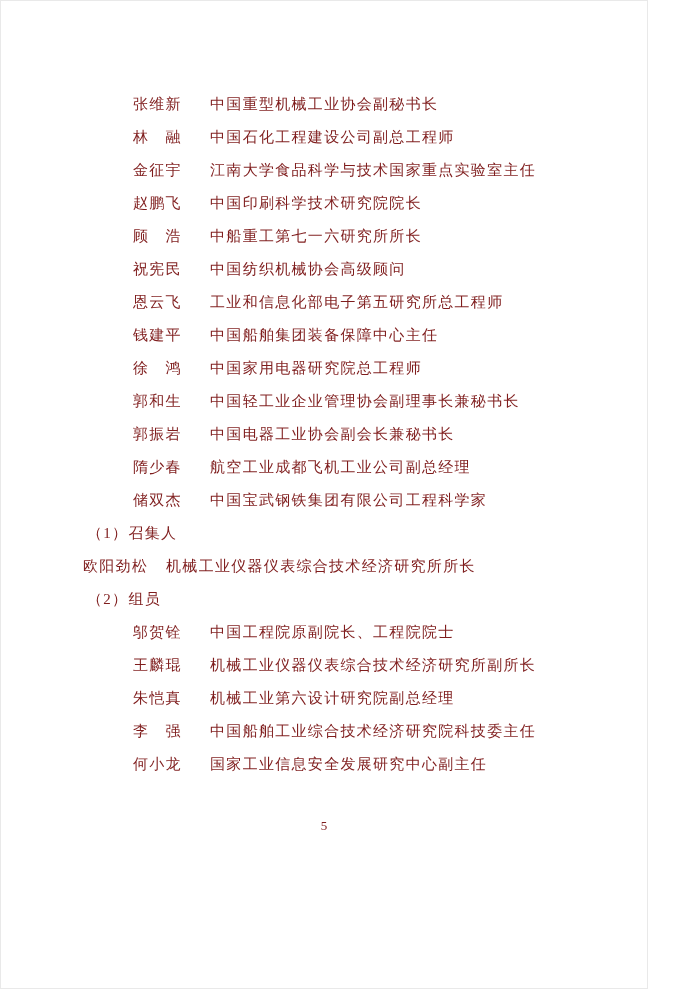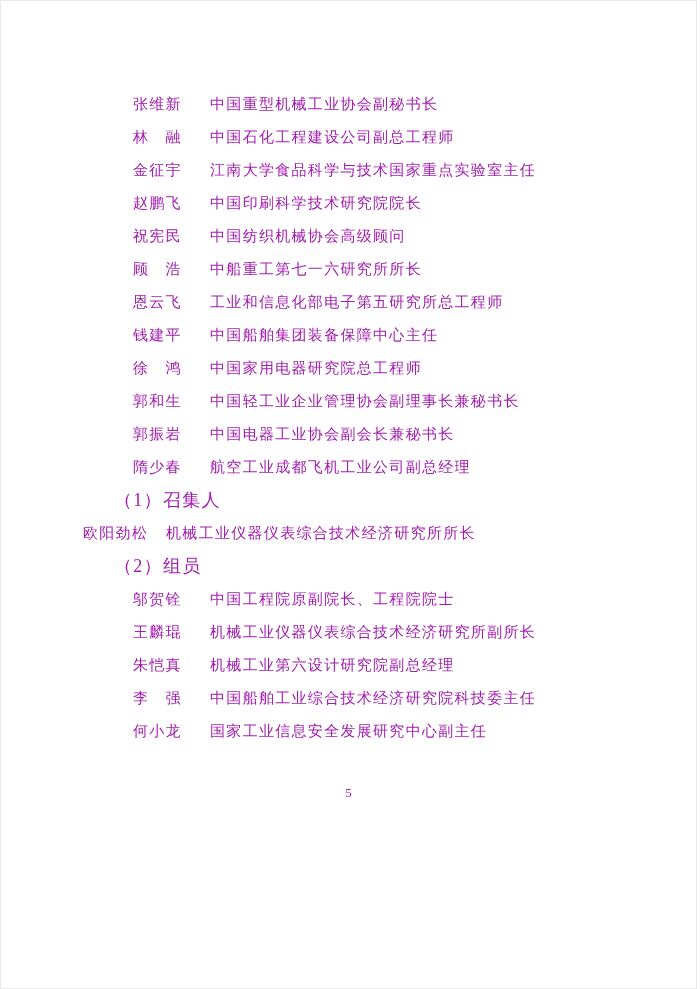--- a/index.html
+++ b/index.html
@@ -2,27 +2,27 @@
 <html><head>
 <meta charset="utf-8">
 <style>
   html, body {
     margin: 0;
     padding: 0;
     background: #ffffff;
   }
   .page {
     position: relative;
-    width: 697px;
+    width: 648px;
     height: 989px;
     background: #ffffff;
     box-shadow: inset 0 0 0 1px #e9e9e9;
     overflow: hidden;
     font-family: "Liberation Serif", "DejaVu Serif", serif;
-    color: #a21caf;
+    color: #7f1d1d;
   }
   .content {
     padding-top: 88px;
   }
   .row {
     height: 33px;
     line-height: 33px;
     padding-left: 133px;
     font-size: 15px;
     letter-spacing: 1.3px;
@@ -43,22 +43,22 @@
     height: 33px;
     line-height: 33px;
     padding-left: 144px;
     font-size: 16px;
     letter-spacing: 1.6px;
     white-space: nowrap;
   }
   .sub-row {
     height: 33px;
     line-height: 33px;
-    padding-left: 114px;
-    font-size: 18px;
+    padding-left: 87px;
+    font-size: 15px;
     letter-spacing: 1.3px;
     white-space: nowrap;
   }
   .page-footer {
     margin-top: 28px;
     height: 33px;
     line-height: 33px;
     text-align: center;
     font-size: 13px;
     letter-spacing: 0;
@@ -86,27 +86,27 @@
           <span class="name">金征宇</span>
           <span class="title">江南大学食品科学与技术国家重点实验室主任</span>
         </div>
 
         <div class="row">
           <span class="name">赵鹏飞</span>
           <span class="title">中国印刷科学技术研究院院长</span>
         </div>
 
         <div class="row">
-          <span class="name">祝宪民</span>
-          <span class="title">中国纺织机械协会高级顾问</span>
+          <span class="name">顾　浩</span>
+          <span class="title">中船重工第七一六研究所所长</span>
         </div>
 
         <div class="row">
-          <span class="name">顾　浩</span>
-          <span class="title">中船重工第七一六研究所所长</span>
+          <span class="name">祝宪民</span>
+          <span class="title">中国纺织机械协会高级顾问</span>
         </div>
 
         <div class="row">
           <span class="name">恩云飞</span>
           <span class="title">工业和信息化部电子第五研究所总工程师</span>
         </div>
 
         <div class="row">
           <span class="name">钱建平</span>
           <span class="title">中国船舶集团装备保障中心主任</span>
@@ -125,20 +125,24 @@
         <div class="row">
           <span class="name">郭振岩</span>
           <span class="title">中国电器工业协会副会长兼秘书长</span>
         </div>
 
         <div class="row">
           <span class="name">隋少春</span>
           <span class="title">航空工业成都飞机工业公司副总经理</span>
         </div>
 
+        <div class="row">
+          <span class="name">储双杰</span>
+          <span class="title">中国宝武钢铁集团有限公司工程科学家</span>
+        </div>
       </section>
 
 
     <div class="sub-row">（1）召集人</div>
 
     <div class="row convener">
       <span class="name">欧阳劲松</span>
       <span class="title">机械工业仪器仪表综合技术经济研究所所长</span>
     </div>
 

